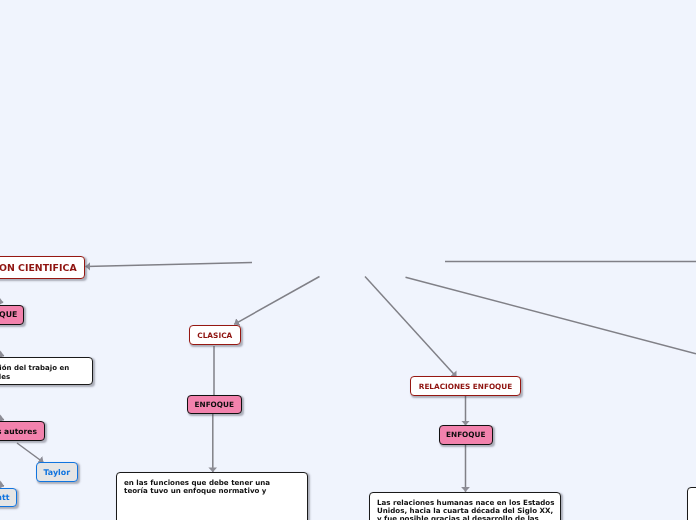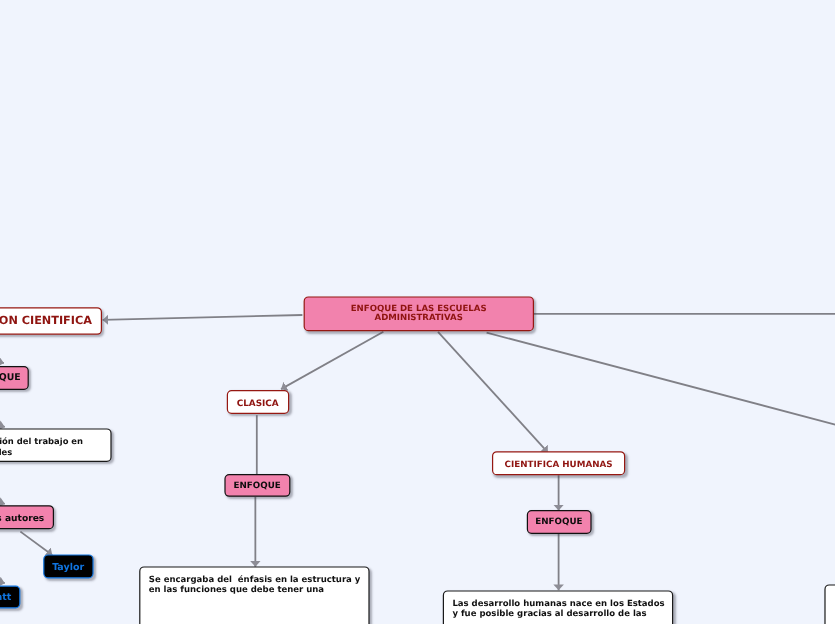--- a/index.html
+++ b/index.html
@@ -16,21 +16,21 @@
     position:absolute;box-sizing:border-box;
     display:flex;align-items:center;justify-content:center;
     text-align:center;border-radius:4px;
     white-space:nowrap;
     -webkit-font-smoothing:antialiased;
   }
   .n-pink{background:#f282ad;border:1.6px solid #961812;color:#8f1410;font-weight:bold;}
   .n-pinkblk{background:#f282ad;border:1.6px solid #111111;color:#0d0d0d;font-weight:bold;}
   .n-white{background:#fff;border:1.6px solid #961812;color:#8f1410;font-weight:bold;}
   .n-whiteblk{background:#fff;border:1.6px solid #1a1a1a;color:#111;font-weight:bold;}
-  .n-blue{background:#000000;border:1.6px solid #1074df;color:#1074df;font-weight:bold;}
+  .n-blue{background:#e5e5e5;border:1.6px solid #1074df;color:#1074df;font-weight:bold;}
   .shadow{box-shadow:1.6px 1.6px 1.8px rgba(60,60,75,0.38);}
   .txtbox{
     align-items:flex-start;justify-content:flex-start;
     text-align:left;padding:6px 7px;white-space:normal;
   }
   .lines > div{display:block;white-space:pre;}
 </style>
 </head>
 <body>
 
@@ -53,26 +53,20 @@
       <path d="M465.5,396 L465.5,425.4" marker-end="url(#ah)"></path>
       <path d="M465.5,445 L465.5,491.8" marker-end="url(#ah)"></path>
       <path d="M17,443 L43.5,462.5" marker-end="url(#ah)"></path>
       <path d="M-40,292.5 L3.2,302.6" marker-end="url(#ah)"></path>
       <path d="M-40,345 L4,355.8" marker-end="url(#ah)"></path>
       <path d="M-40,409.5 L4,419.8" marker-end="url(#ah)"></path>
       <path d="M-40,475 L4,486" marker-end="url(#ah)"></path>
     </g>
   </svg>
 
-  <div class="node n-pink shadow" style="left:252.6px;top:246.8px;width:192.6px;height:29px;font-size:7.15px;">
-    <div class="lines" style="line-height:7.9px;">
-        <div>ENFOQUE DE LAS ESCUELAS</div>
-        <div>ADMINISTRATIVAS</div>
-      </div>
-  </div>
 
   <div class="node n-white shadow" style="left:-86px;top:256px;width:170.5px;height:23px;font-size:9.4px;">
     <div class="lines" style="line-height:10px;">
         <div>ADMINISTRACION CIENTIFICA</div>
       </div>
   </div>
 
   <div class="node n-pinkblk shadow" style="left:-31px;top:305.2px;width:54.5px;height:19.4px;font-size:7.8px;">
     <div class="lines" style="line-height:9px;">
         <div>ENFOQUE</div>
@@ -111,39 +105,40 @@
   </div>
 
   <div class="node n-pinkblk shadow" style="left:187px;top:394.5px;width:54.5px;height:19.8px;font-size:7.3px;">
     <div class="lines" style="line-height:9px;">
         <div>ENFOQUE</div>
       </div>
   </div>
 
   <div class="node n-whiteblk shadow txtbox" style="left:116px;top:472px;width:192px;height:62px;font-size:7.1px;">
     <div class="lines" style="line-height:8.4px;">
-        <div>Se encargaba del  énfasis en la estructura y</div>
         <div>en las funciones que debe tener una</div>
+        <div>teoría tuvo un enfoque normativo y</div>
       </div>
   </div>
 
   <div class="node n-white shadow" style="left:410px;top:376px;width:111px;height:20px;font-size:7.3px;">
     <div class="lines" style="line-height:9px;">
-        <div>CIENTIFICA HUMANAS</div>
+        <div>RELACIONES ENFOQUE</div>
       </div>
   </div>
 
   <div class="node n-pinkblk shadow" style="left:438.5px;top:425px;width:54.5px;height:19.8px;font-size:7.3px;">
     <div class="lines" style="line-height:9px;">
         <div>ENFOQUE</div>
       </div>
   </div>
 
   <div class="node n-whiteblk shadow txtbox" style="left:369px;top:491.5px;width:192px;height:60px;font-size:7.1px;">
     <div class="lines" style="line-height:8.4px;">
-        <div>Las desarrollo humanas nace en los Estados</div>
+        <div>Las relaciones humanas nace en los Estados</div>
+        <div>Unidos, hacia la cuarta década del Siglo XX,</div>
         <div>y fue posible gracias al desarrollo de las</div>
       </div>
   </div>
 
   <div class="node n-whiteblk shadow txtbox" style="left:687px;top:486.5px;width:120px;height:50px;font-size:7.1px;"></div>
 
 </div>
 
 </body></html>

